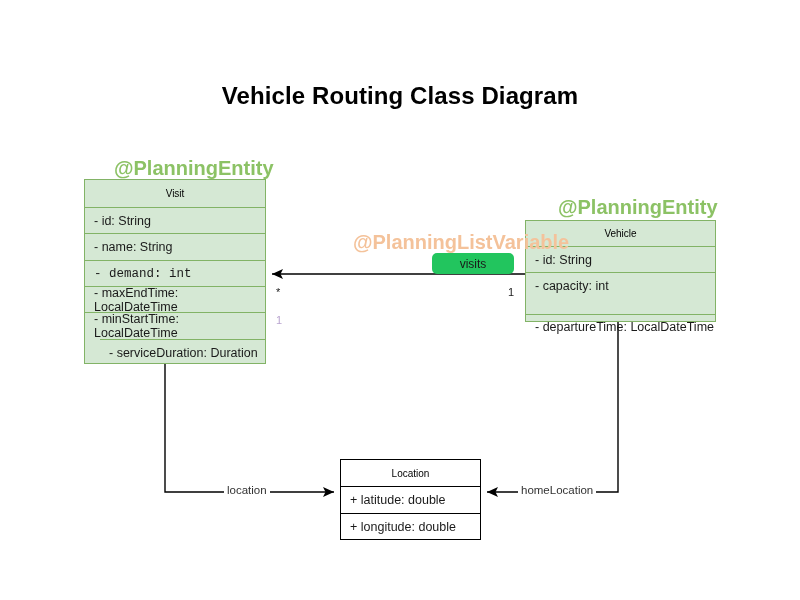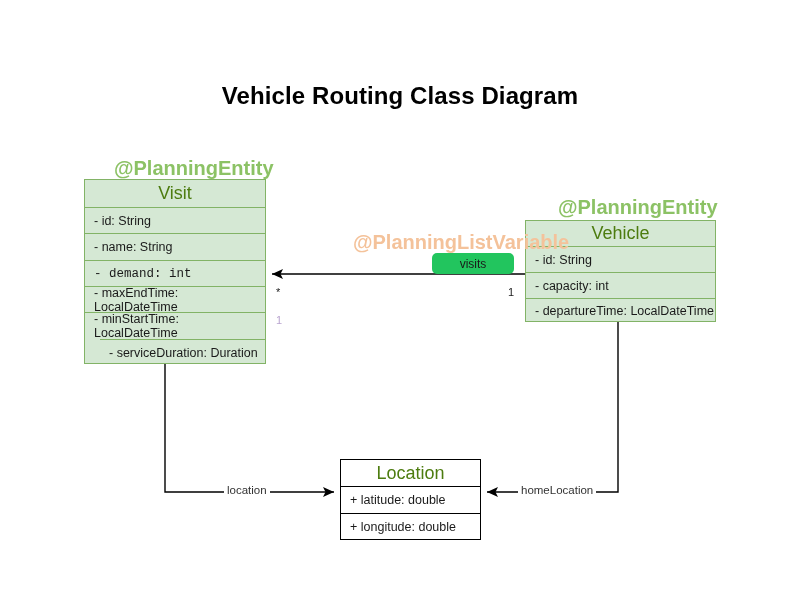--- a/index.html
+++ b/index.html
@@ -50,22 +50,22 @@
     border: 1px solid #000000;
     background: #ffffff;
   }
   .uml-class.entity {
     border-color: #82b366;
     background: #d5e8d4;
   }
   .uml-class .class-name {
     box-sizing: border-box;
     text-align: center;
-    font-size: 18px;
-    color: #4d7c0f;
+    font-size: 10px;
+    color: #000000;
     display: flex;
     align-items: center;
     justify-content: center;
   }
   .uml-class .class-attr {
     box-sizing: border-box;
     font-size: 12.5px;
     color: #1a1a1a;
     padding-left: 9px;
     display: flex;
@@ -159,21 +159,21 @@
     <div class="class-attr" style="height:27px;">- minStartTime: LocalDateTime</div>
     <div class="class-attr" style="height:26px;margin-left:15px;">- serviceDuration: Duration</div>
   </div>
 
   <div class="annotation green" style="left:558px; top:196px;">@PlanningEntity</div>
 
   <div class="uml-class entity" style="left:525px; top:220px; width:191px; height:102px;">
     <div class="class-name" style="height:25px;">Vehicle</div>
     <div class="class-attr" style="height:26px;">- id: String</div>
     <div class="class-attr" style="height:26px;">- capacity: int</div>
-    <div class="class-attr" style="height:25px;">- departureTime: LocalDateTime</div>
+    <div class="class-attr" style="height:25px;margin-top:16px;">- departureTime: LocalDateTime</div>
   </div>
 
   <div class="uml-class" style="left:340px; top:459px; width:141px; height:81px;">
     <div class="class-name" style="height:26px;">Location</div>
     <div class="class-attr" style="height:27px;">+ latitude: double</div>
     <div class="class-attr" style="height:27px;">+ longitude: double</div>
   </div>
 
   <div class="annotation orange" style="left:353px; top:231px;">@PlanningListVariable</div>
 

